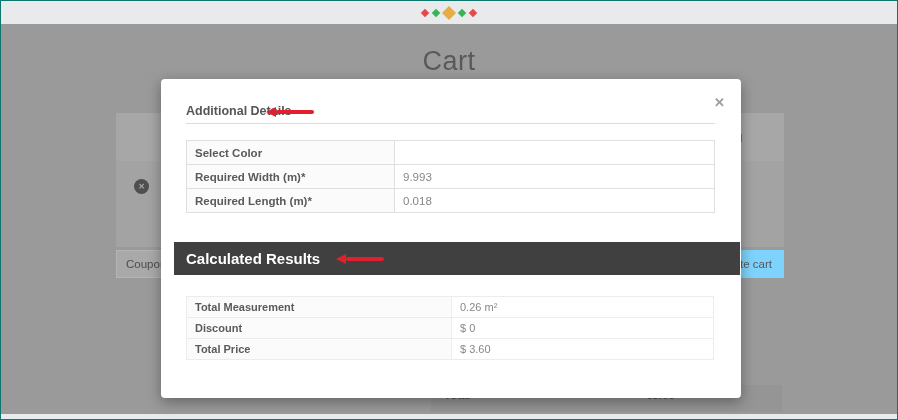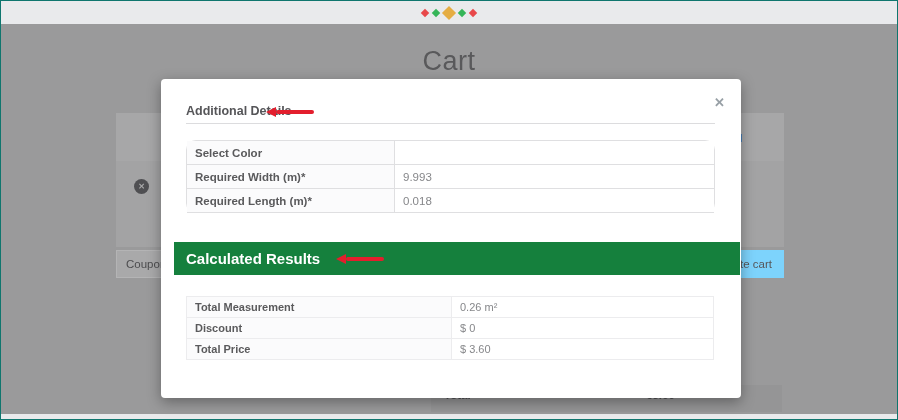--- a/index.html
+++ b/index.html
@@ -58,21 +58,21 @@
   .arrow .shaft { width:38px; height:4px; background:currentColor; border-radius:2px; }
   .arrow-1 { left:105px; top:28px; }
 
   
   .tbl { position:absolute; border:1px solid #dfdfe1; border-bottom:none; }
   .tbl .trow { display:flex; border-bottom:1px solid #dfdfe1; background:#fff; }
   .tbl .tlabel { font-weight:bold; color:#5a5a5c; background:#fbfbfc;
                  border-right:1px solid #dfdfe1; display:flex; align-items:center;
                  padding-left:8px; }
   .tbl .tvalue { color:#86878a; display:flex; align-items:center; padding-left:8px; }
-  .tbl-details { left:25px; top:61px; width:529px; font-size:11.5px;border-radius:10px; }
+  .tbl-details { left:25px; top:61px; width:529px; font-size:11.5px; }
   .tbl-details .trow { height:24px; }
   .tbl-details .tlabel { width:208px; }
   .tbl-details .tvalue { width:319px; }
   .tbl-results { left:25px; top:217px; width:528px; font-size:11px;
                  border-color:#ececee; }
   .tbl-results .trow { height:21px; border-color:#ececee; }
   .tbl-results .tlabel { width:265px; border-color:#ececee; }
   .tbl-results .tvalue { width:261px; }
 
   
@@ -132,21 +132,21 @@
       <div class="trow">
         <div class="tlabel">Required Width (m)*</div>
         <div class="tvalue">9.993</div>
       </div>
       <div class="trow">
         <div class="tlabel">Required Length (m)*</div>
         <div class="tvalue">0.018</div>
       </div>
     </div>
 
-    <div class="results-bar" style="background: #15803d;">
+    <div class="results-bar" style="background: #404040;">
       <span class="rb-text">Calculated Results</span>
       <span class="arrow" style="color: rgb(227, 30, 45);">
         <span class="head"></span>
           <span class="shaft"></span>
       </span>
     </div>
 
     <div class="tbl tbl-results">
       <div class="trow">
         <div class="tlabel">Total Measurement</div>

